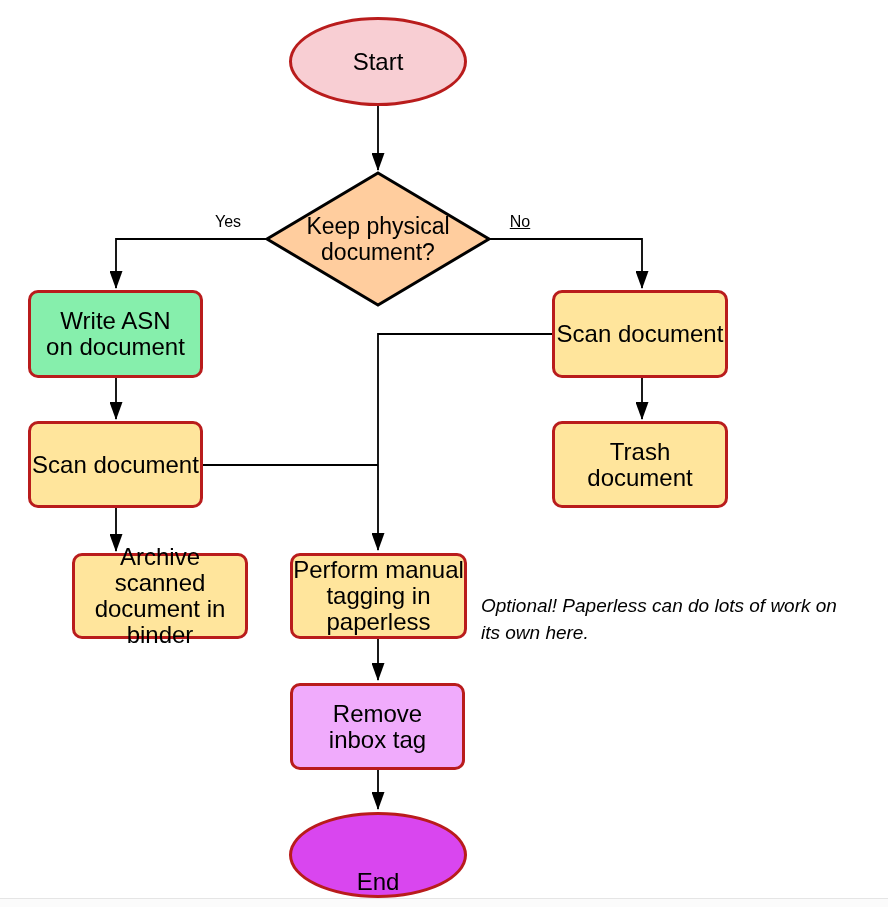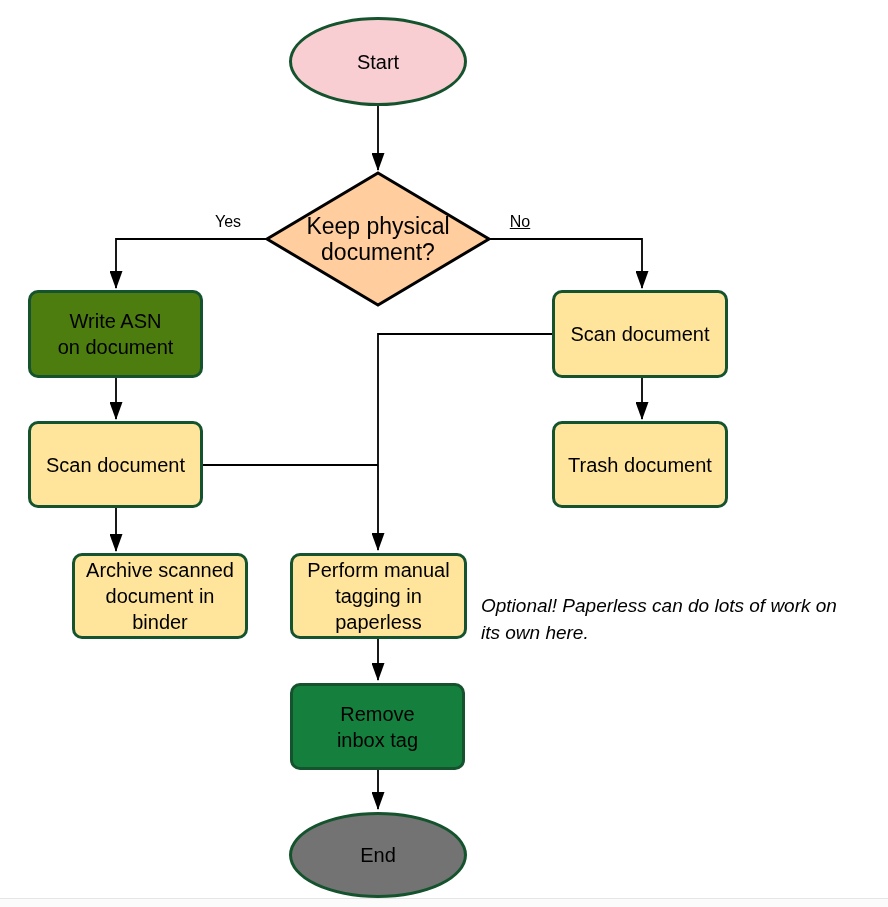--- a/index.html
+++ b/index.html
@@ -13,22 +13,22 @@
     color: #000000;
     overflow: hidden;
   }
   .edges-svg { position: absolute; left: 0; top: 0; }
   .node {
     position: absolute;
     display: flex;
     align-items: center;
     justify-content: center;
     text-align: center;
-    border: 3px solid #14532d;
-    font-size: 20px;
+    border: 3px solid #b91c1c;
+    font-size: 24px;
     line-height: 26px;
   }
   .node-label { white-space: pre-line; }
   .process { border-radius: 10px; }
   .terminator { border-radius: 50%; }
   .decision-label {
     position: absolute;
     display: flex;
     align-items: center;
     justify-content: center;
@@ -110,21 +110,21 @@
   </div>
 
   <div class="edge-label l-yes">
     <span>Yes</span>
   </div>
 
   <div class="edge-label l-no">
     <span>No</span>
   </div>
 
-  <div class="node process n-write-asn" style="background-color: #4d7c0f; justify-content: center;">
+  <div class="node process n-write-asn" style="background-color: #86efac; justify-content: center;">
     <span class="node-label">Write ASN
 on document</span>
   </div>
 
   <div class="node process n-scan-left" style="background-color: rgb(255, 229, 156);">
     <span class="node-label">Scan document</span>
   </div>
 
   <div class="node process n-archive" style="background-color: rgb(255, 229, 156);">
     <span class="node-label">Archive scanned
@@ -142,24 +142,24 @@
 
   <div class="node process n-tagging" style="background-color: rgb(255, 229, 156);">
     <span class="node-label">Perform manual
 tagging in
 paperless</span>
   </div>
 
   <div class="annotation">Optional! Paperless can do lots of work on
 its own here.</div>
 
-  <div class="node process n-remove-inbox" style="background-color: #15803d;">
+  <div class="node process n-remove-inbox" style="background-color: #f0abfc;">
     <span class="node-label">Remove
 inbox tag</span>
   </div>
 
-  <div class="node terminator n-end" style="background-color: #737373;">
+  <div class="node terminator n-end" style="background-color: #d946ef; align-items: flex-end;">
     <span class="node-label">End</span>
   </div>
 
   <div class="page-bottom-edge"></div>
 
 </div>
 
 </body></html>

